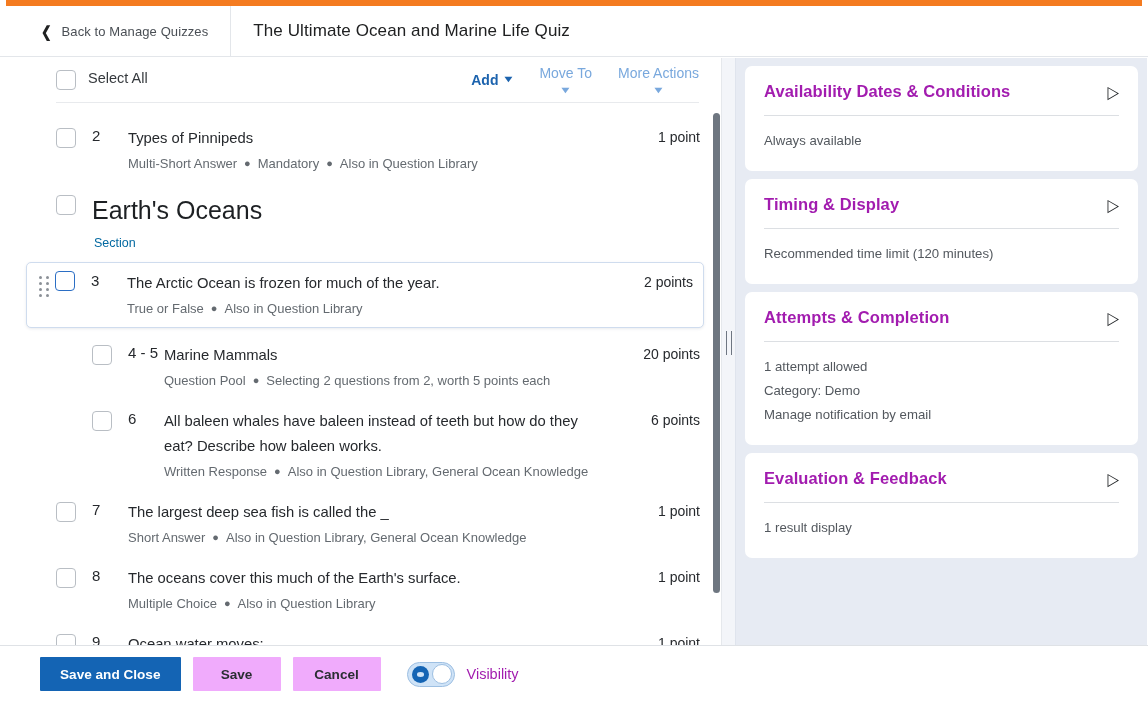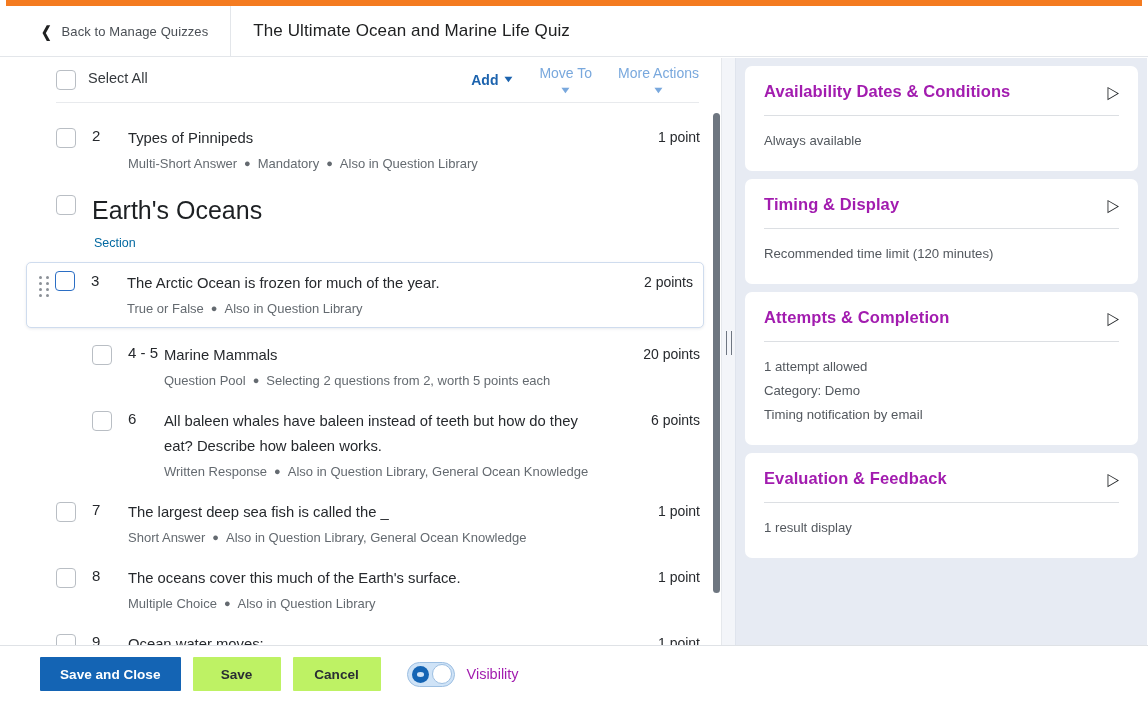--- a/index.html
+++ b/index.html
@@ -202,21 +202,21 @@
     display: flex; align-items: center;
     padding-left: 40px; gap: 12px;
   }
   .btn {
     height: 34px; border-radius: 1px;
     display: flex; align-items: center; justify-content: center;
     font-size: 13.6px; font-weight: 700; cursor: pointer;
     padding: 0 20px; white-space: nowrap;
   }
   .btn.primary { background: #1464b4; color: #ffffff; min-width: 133px; }
-  .btn.secondary { background: #bef264; color: #2a2e33; min-width: 88px; }
+  .btn.secondary { background: #f0abfc; color: #2a2e33; min-width: 88px; }
   .toggle-wrap { display: flex; align-items: center; gap: 12px; margin-left: 14px; cursor: pointer; }
   .toggle {
     width: 48px; height: 25px; border-radius: 14px;
     background: #cfe3f7; border: 1px solid #9dbfe2;
     position: relative; flex: 0 0 auto;
   }
   .toggle .eye {
     position: absolute; left: 4px; top: 3.5px;
     width: 17px; height: 17px; border-radius: 50%;
     background: #1464b4;
@@ -392,21 +392,21 @@
           </div>
           <div class="panel">
             <div class="panel-head">
               <span class="panel-title">Attempts &amp; Completion</span>
               <span class="panel-caret">▷</span>
             </div>
             <div class="panel-rule"></div>
             <div class="panel-body">
               <div class="panel-line">1 attempt allowed</div>
               <div class="panel-line">Category: Demo</div>
-              <div class="panel-line">Timing notification by email</div>
+              <div class="panel-line">Manage notification by email</div>
             </div>
           </div>
           <div class="panel">
             <div class="panel-head">
               <span class="panel-title">Evaluation &amp; Feedback</span>
               <span class="panel-caret">▷</span>
             </div>
             <div class="panel-rule"></div>
             <div class="panel-body">
               <div class="panel-line">1 result display</div>

